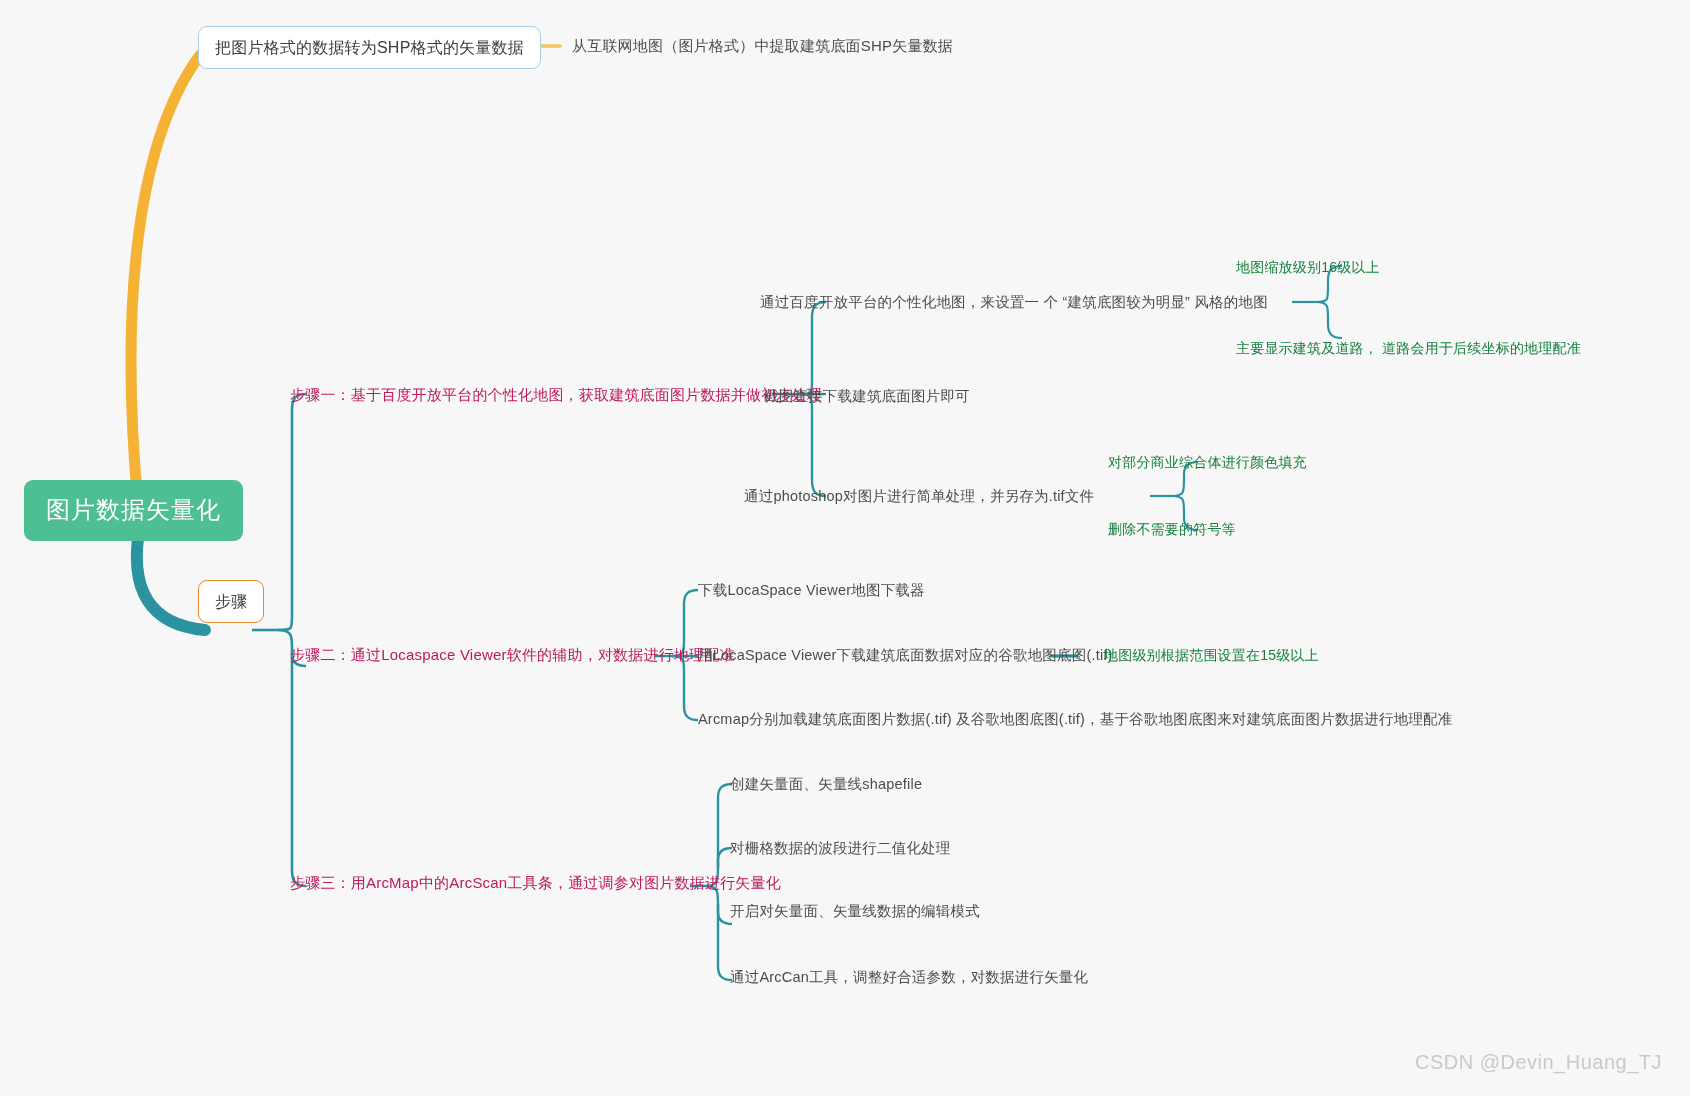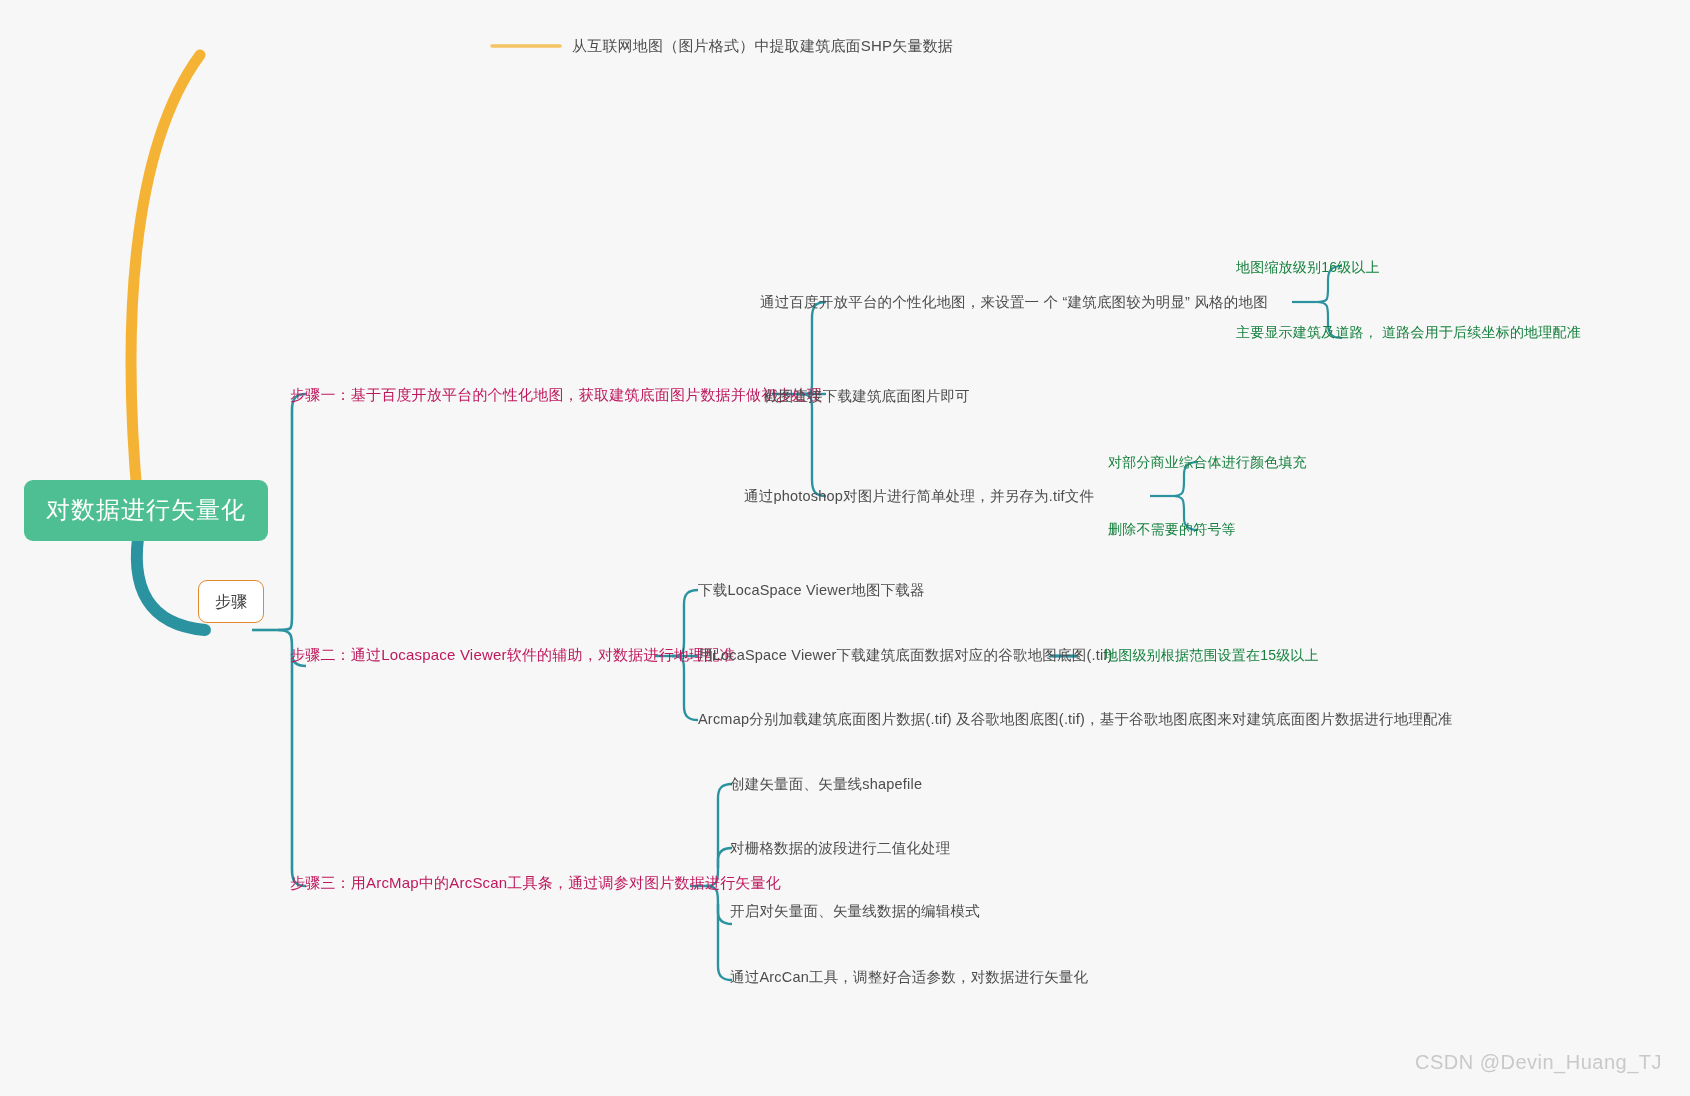--- a/index.html
+++ b/index.html
@@ -113,34 +113,35 @@
 
     <path d="M 1050 656 L 1078 656" stroke="#2b93a0" stroke-width="3" fill="none"></path>
 
     <path d="M 690 886 L 706 886" stroke="#2b93a0" stroke-width="2.4" fill="none"></path>
     <path d="M 706 886 C 718 886 718 880 718 868 L 718 798 C 718 788 722 784 732 784" stroke="#2b93a0" stroke-width="2.4" fill="none"></path>
     <path d="M 718 868 L 718 860 C 718 852 722 848 732 848" stroke="#2b93a0" stroke-width="2.4" fill="none"></path>
     <path d="M 706 886 C 718 886 718 892 718 904 L 718 912 C 718 920 722 924 732 924" stroke="#2b93a0" stroke-width="2.4" fill="none"></path>
     <path d="M 718 904 L 718 966 C 718 976 722 980 732 980" stroke="#2b93a0" stroke-width="2.4" fill="none"></path>
   </svg>
 
-  <div class="node root" style="left:24px; top:480px;">对数据进行矢量化</div>
+  <div class="node root" style="left:24px; top:480px;">图片数据矢量化</div>
 
+  <div class="node boxed-blue" style="left:198px; top:26px;">把图片格式的数据转为SHP格式的矢量数据</div>
 
   <div class="node topline" style="left:572px; top:37px;">从互联网地图（图片格式）中提取建筑底面SHP矢量数据</div>
 
   <div class="node boxed-orange" style="left:198px; top:580px;">步骤</div>
 
   <div class="node lvl2" style="left:290px; top:386px;">步骤一：基于百度开放平台的个性化地图，获取建筑底面图片数据并做初步处理</div>
 
   <div class="node lvl3" style="left:760px; top:294px;">通过百度开放平台的个性化地图，来设置一 个 “建筑底图较为明显” 风格的地图</div>
 
   <div class="node lvl4" style="left:1236px; top:259px;">地图缩放级别16级以上</div>
 
-  <div class="node lvl4" style="left:1236px; top:324px;">主要显示建筑及道路， 道路会用于后续坐标的地理配准</div>
+  <div class="node lvl4" style="left:1236px; top:340px;">主要显示建筑及道路， 道路会用于后续坐标的地理配准</div>
 
   <div class="node lvl3" style="left:764px; top:388px;">截图直接下载建筑底面图片即可</div>
 
   <div class="node lvl3" style="left:744px; top:488px;">通过photoshop对图片进行简单处理，并另存为.tif文件</div>
 
   <div class="node lvl4" style="left:1108px; top:454px;">对部分商业综合体进行颜色填充</div>
 
   <div class="node lvl4" style="left:1108px; top:521px;">删除不需要的符号等</div>
 
   <div class="node lvl2" style="left:290px; top:646px;">步骤二：通过Locaspace Viewer软件的辅助，对数据进行地理配准</div>

